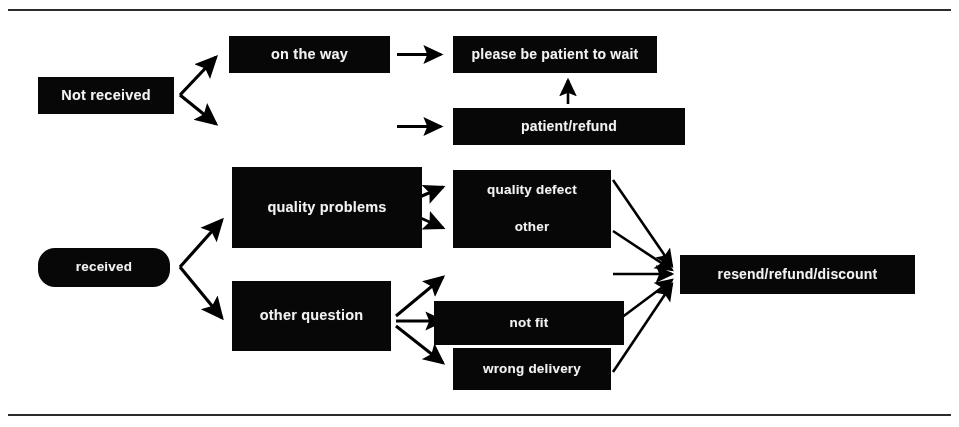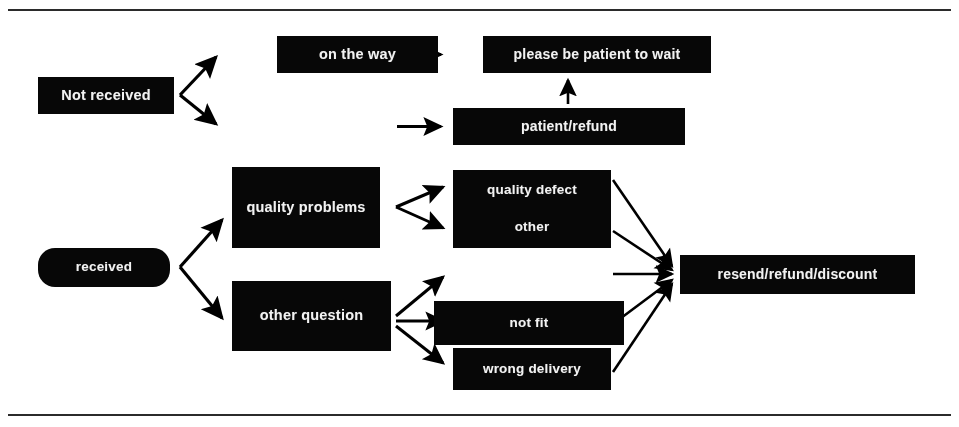--- a/index.html
+++ b/index.html
@@ -43,27 +43,27 @@
     -webkit-font-smoothing: antialiased;
   }
   .node span {
     display: block;
     padding: 0 6px;
     text-shadow: 0 0 1px rgba(255,255,255,0.25);
   }
 
   
   #n-not-received { left: 38px;  top: 77px;  width: 136px; height: 37px;  font-size: 14.5px; }
-  #n-on-the-way   { left: 229px; top: 36px;  width: 161px; height: 37px;  font-size: 14.5px; margin-left: 48px; }
+  #n-on-the-way   { left: 229px; top: 36px;  width: 161px; height: 37px;  font-size: 14.5px; }
   #n-returned     { left: 229px; top: 108px; width: 161px; height: 37px;  font-size: 14.5px; }
-  #n-patient      { left: 453px; top: 36px;  width: 228px; height: 37px;  font-size: 14px; margin-left: 30px; }
+  #n-patient      { left: 453px; top: 36px;  width: 204px; height: 37px;  font-size: 14px; }
   #n-resend-ref   { left: 453px; top: 108px; width: 232px; height: 37px;  font-size: 14px; }
 
   #n-received     { left: 38px;  top: 248px; width: 132px; height: 39px;  font-size: 13.5px; border-radius: 17px; }
-  #n-quality-prob { left: 232px; top: 167px; width: 148px; height: 81px;  font-size: 14.5px; }
+  #n-quality-prob { left: 232px; top: 167px; width: 190px; height: 81px;  font-size: 14.5px; }
   #n-other-q      { left: 232px; top: 281px; width: 159px; height: 70px;  font-size: 14.5px; }
 
   #n-quality-def  { left: 453px; top: 170px; width: 158px; height: 41px;  font-size: 13.5px; }
   #n-damage       { left: 453px; top: 207px; width: 158px; height: 41px;  font-size: 13.5px; }
   #n-color-diff   { left: 453px; top: 251px; width: 158px; height: 41px;  font-size: 13.5px; }
   #n-not-fit      { left: 434px; top: 301px; width: 190px; height: 44px;  font-size: 13.5px; }
   #n-wrong-del    { left: 453px; top: 348px; width: 158px; height: 42px;  font-size: 13.5px; }
 
   #n-final        { left: 680px; top: 255px; width: 235px; height: 39px;  font-size: 14px; }
 

